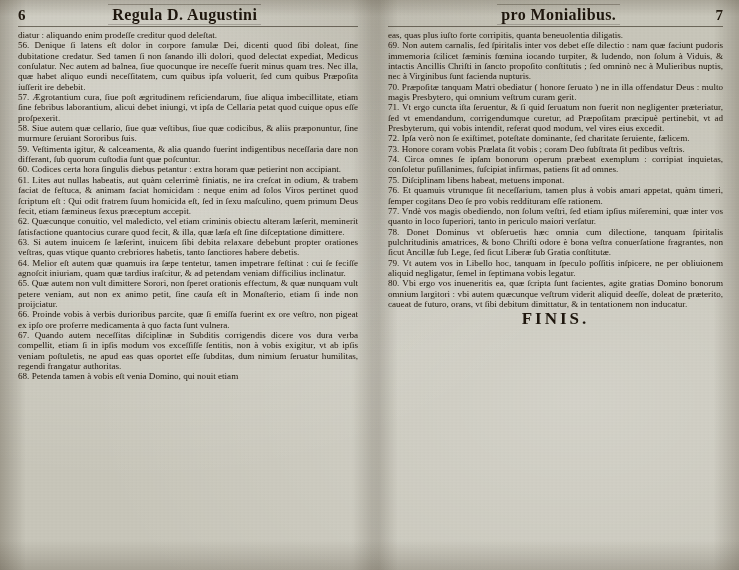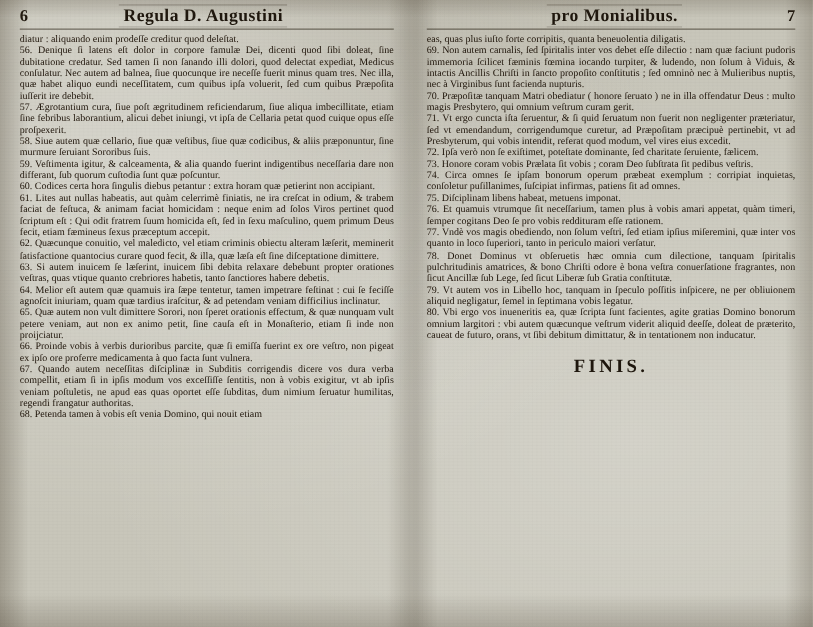--- a/index.html
+++ b/index.html
@@ -118,21 +118,20 @@
     margin: 0;
     text-indent: 0;
   }
   .body-text p + p { margin-top: 0px; }
 
   .finis {
     text-align: center;
     font-size: 17px;
     font-weight: bold;
     letter-spacing: 3px;
-    margin-top: 14px;
     color: #241d14;
   }
 
   
   #ink {
     position: absolute;
     inset: 0;
     filter: blur(0.18px) contrast(1.06);
   }
 </style>

